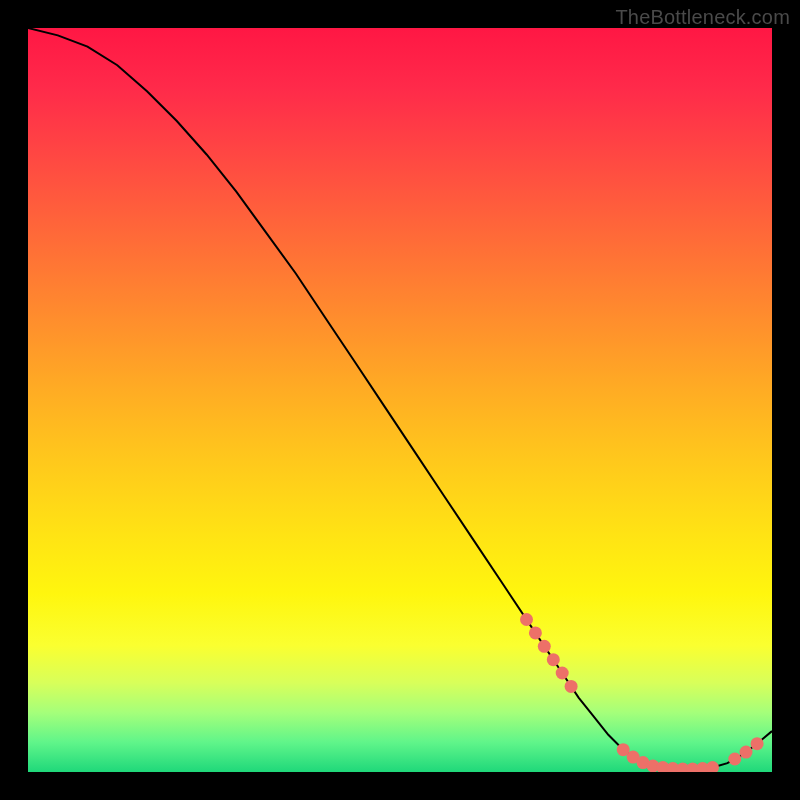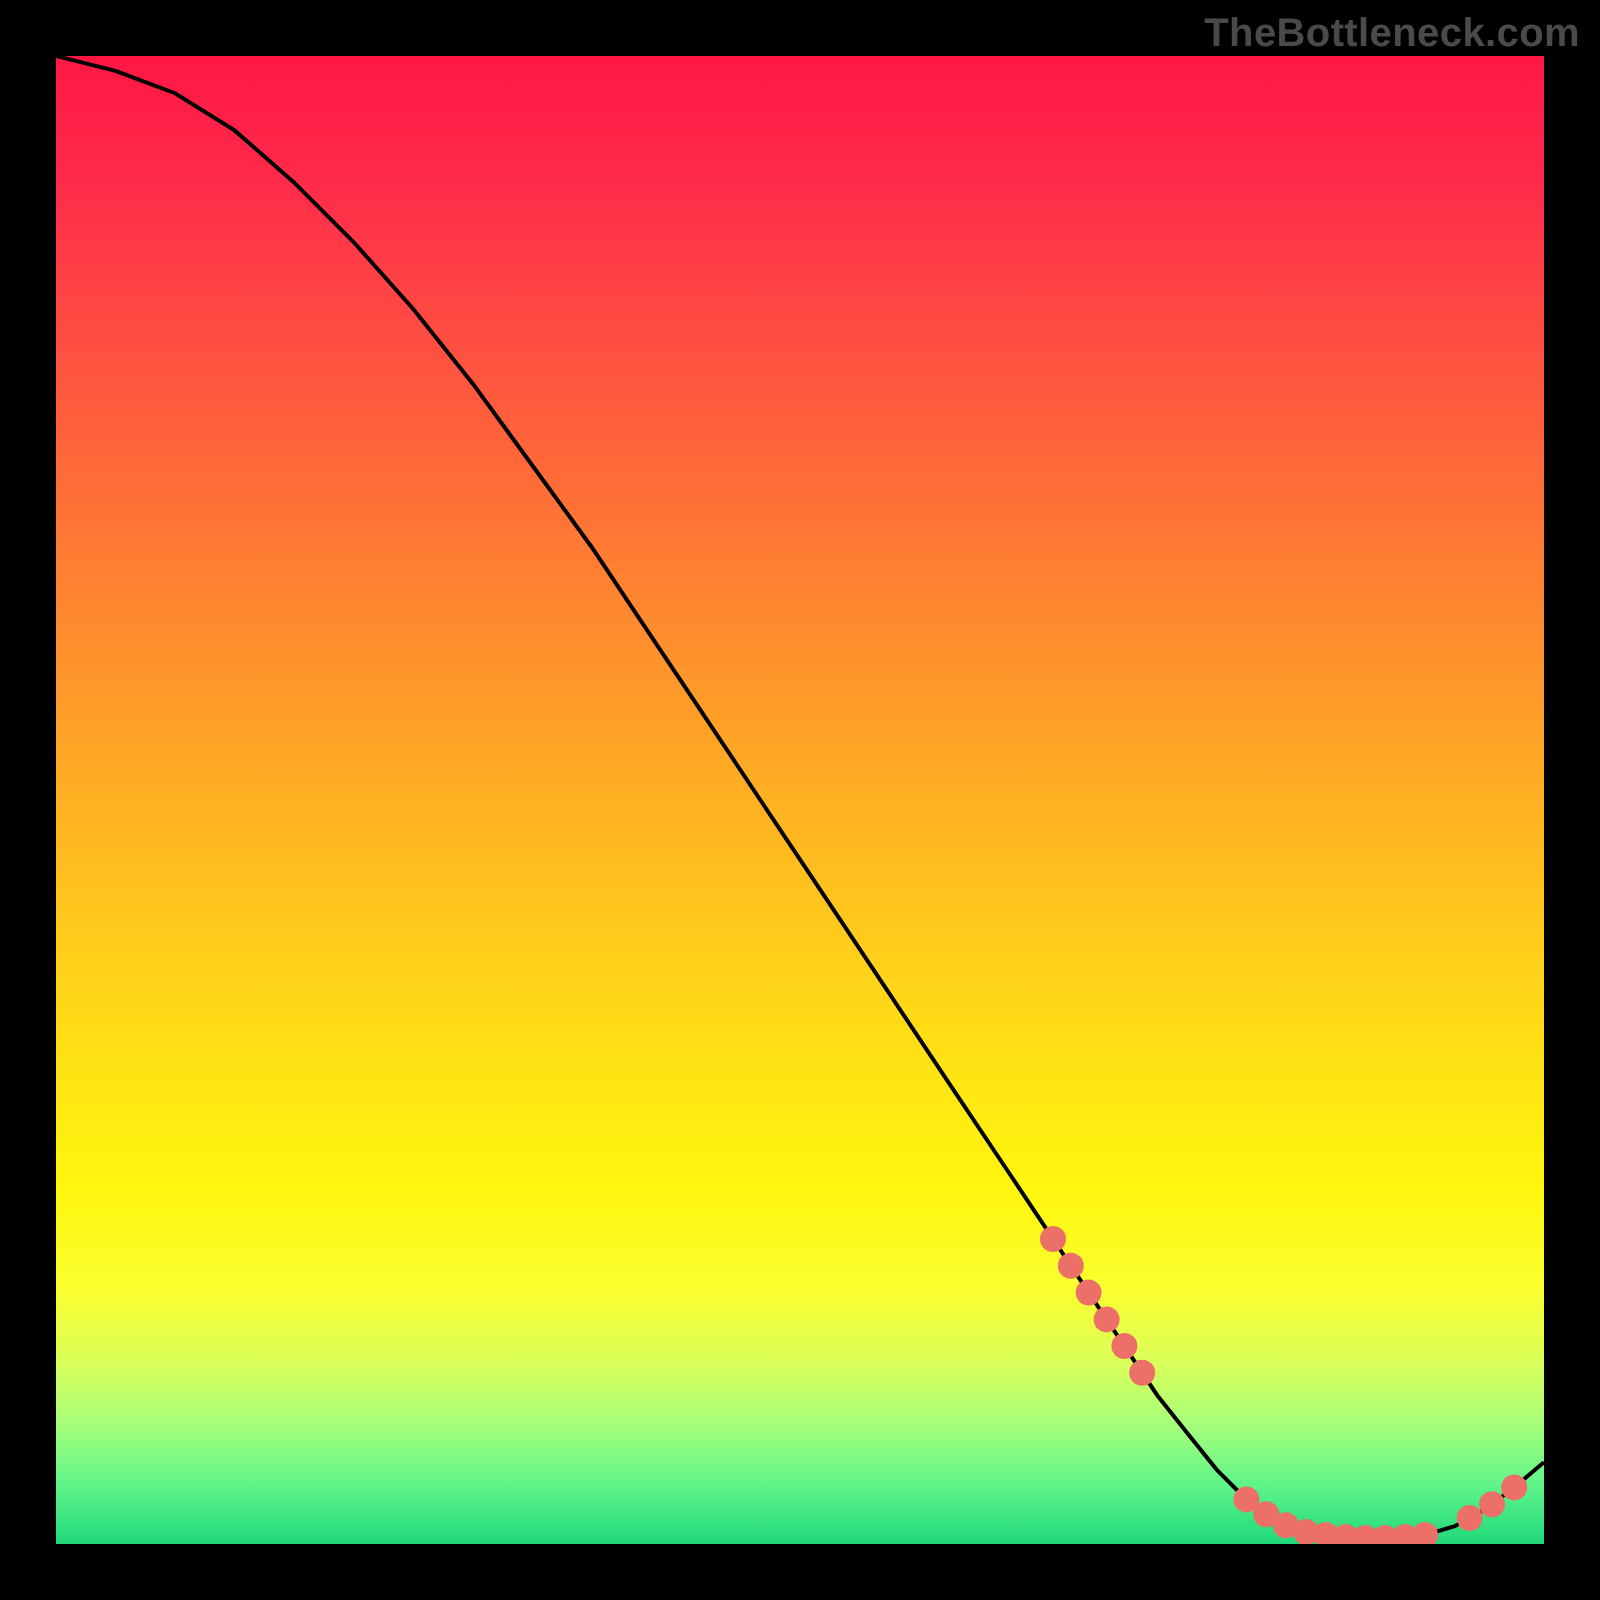--- a/index.html
+++ b/index.html
@@ -41,21 +41,21 @@
       #1fd87a 100%
     );
   }
 
   .attribution {
     position: absolute;
     top: 6px;
     right: 10px;
     color: #4a4a4a;
     font-size: 20px;
-    font-weight: 700;
+    font-weight: 400;
     letter-spacing: 0.2px;
     z-index: 5;
   }
 
   svg.overlay {
     position: absolute;
     inset: 0;
     width: 100%;
     height: 100%;
   }

